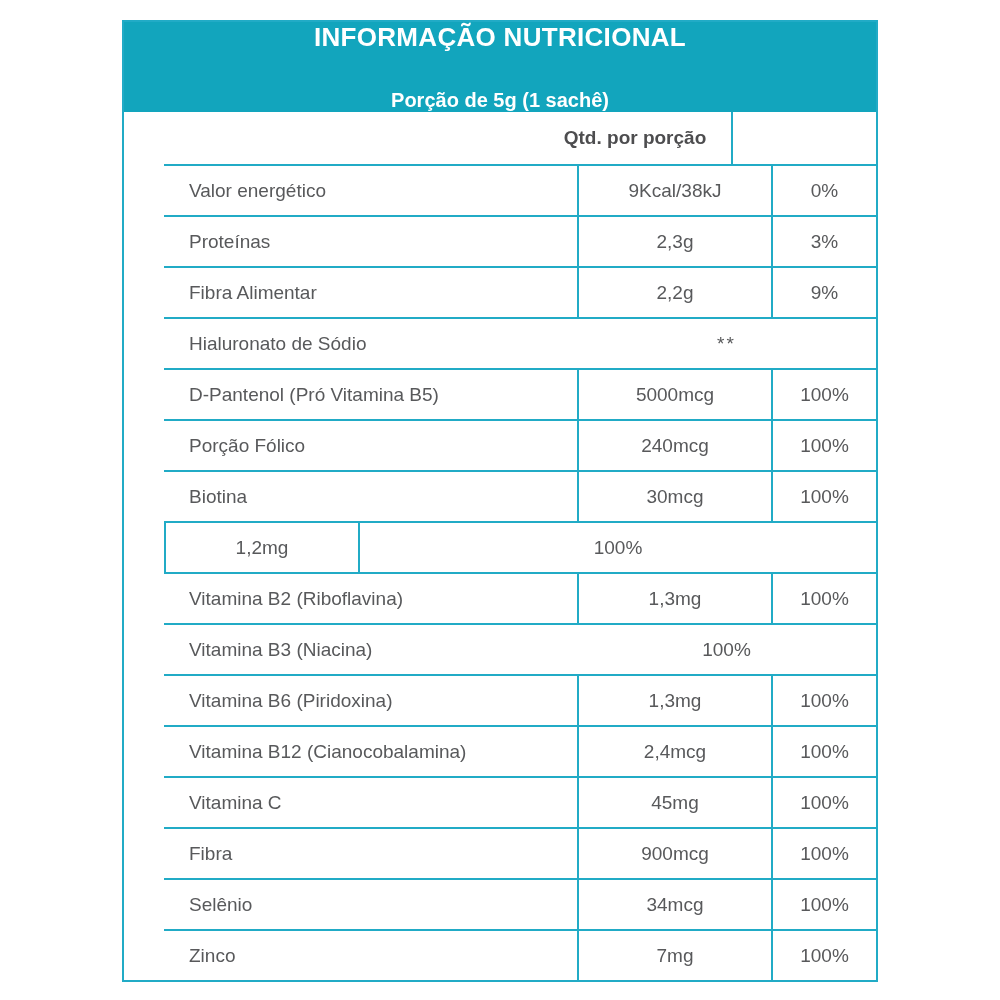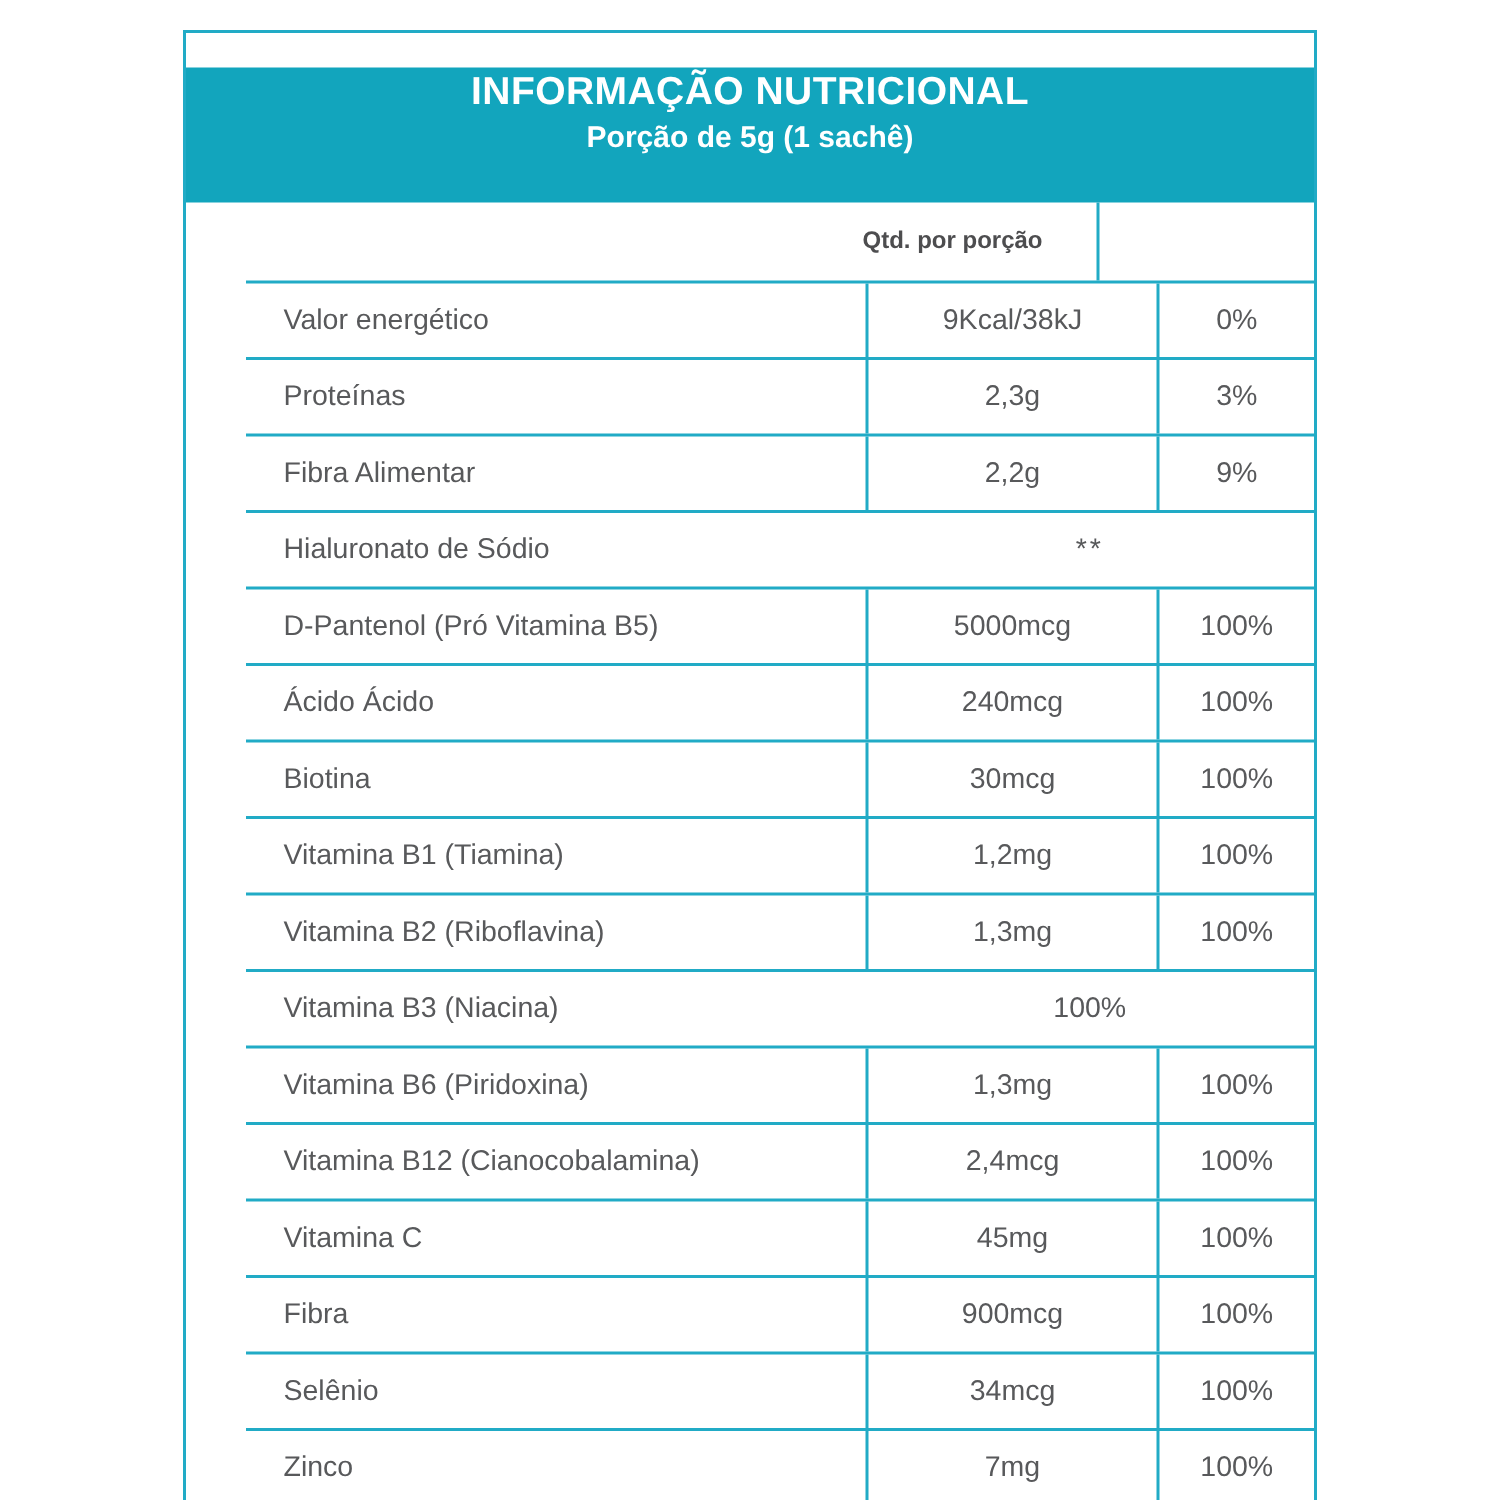--- a/index.html
+++ b/index.html
@@ -22,40 +22,39 @@
     border: 2px solid var(--border);
     background: #ffffff;
   }
   .title-block {
     background: var(--header-bg);
     color: var(--header-text);
     height: 90px;
     display: flex;
     flex-direction: column;
     align-items: center;
-    justify-content: flex-start;
+    justify-content: space-between;
     text-align: center;
     gap: 5px;
-    margin-top: 23px;
   }
   .title-main {
     font-size: 26px;
     font-weight: bold;
     letter-spacing: 0.3px;
   }
   .title-sub {
     font-size: 20px;
     font-weight: bold;
   }
   .cols-row {
     display: flex;
     height: 52px;
     color: var(--head-text);
     font-weight: bold;
-    font-size: 16px;
+    font-size: 19px;
   }
   .row {
     display: flex;
     height: 51px;
     border-top: 2px solid var(--border);
     color: var(--row-text);
     font-size: 19px;
     margin-left: 40px;
   }
   .cell-name {
@@ -117,31 +116,30 @@
   <div class="row">
     <div class="cell-name">Hialuronato de Sódio</div>
     <div class="cell-vd asterisks">**</div>
   </div>
   <div class="row">
     <div class="cell-name">D-Pantenol (Pró Vitamina B5)</div>
     <div class="cell-qty">5000mcg</div>
     <div class="cell-vd">100%</div>
   </div>
   <div class="row">
-    <div class="cell-name">Ácido Ácido</div>
+    <div class="cell-name">Porção Fólico</div>
     <div class="cell-qty">240mcg</div>
     <div class="cell-vd">100%</div>
   </div>
   <div class="row">
     <div class="cell-name">Biotina</div>
     <div class="cell-qty">30mcg</div>
     <div class="cell-vd">100%</div>
   </div>
   <div class="row">
-    <div class="cell-name">Vitamina B1 (Tiamina)</div>
     <div class="cell-qty">1,2mg</div>
     <div class="cell-vd">100%</div>
   </div>
   <div class="row">
     <div class="cell-name">Vitamina B2 (Riboflavina)</div>
     <div class="cell-qty">1,3mg</div>
     <div class="cell-vd">100%</div>
   </div>
   <div class="row">
     <div class="cell-name">Vitamina B3 (Niacina)</div>

